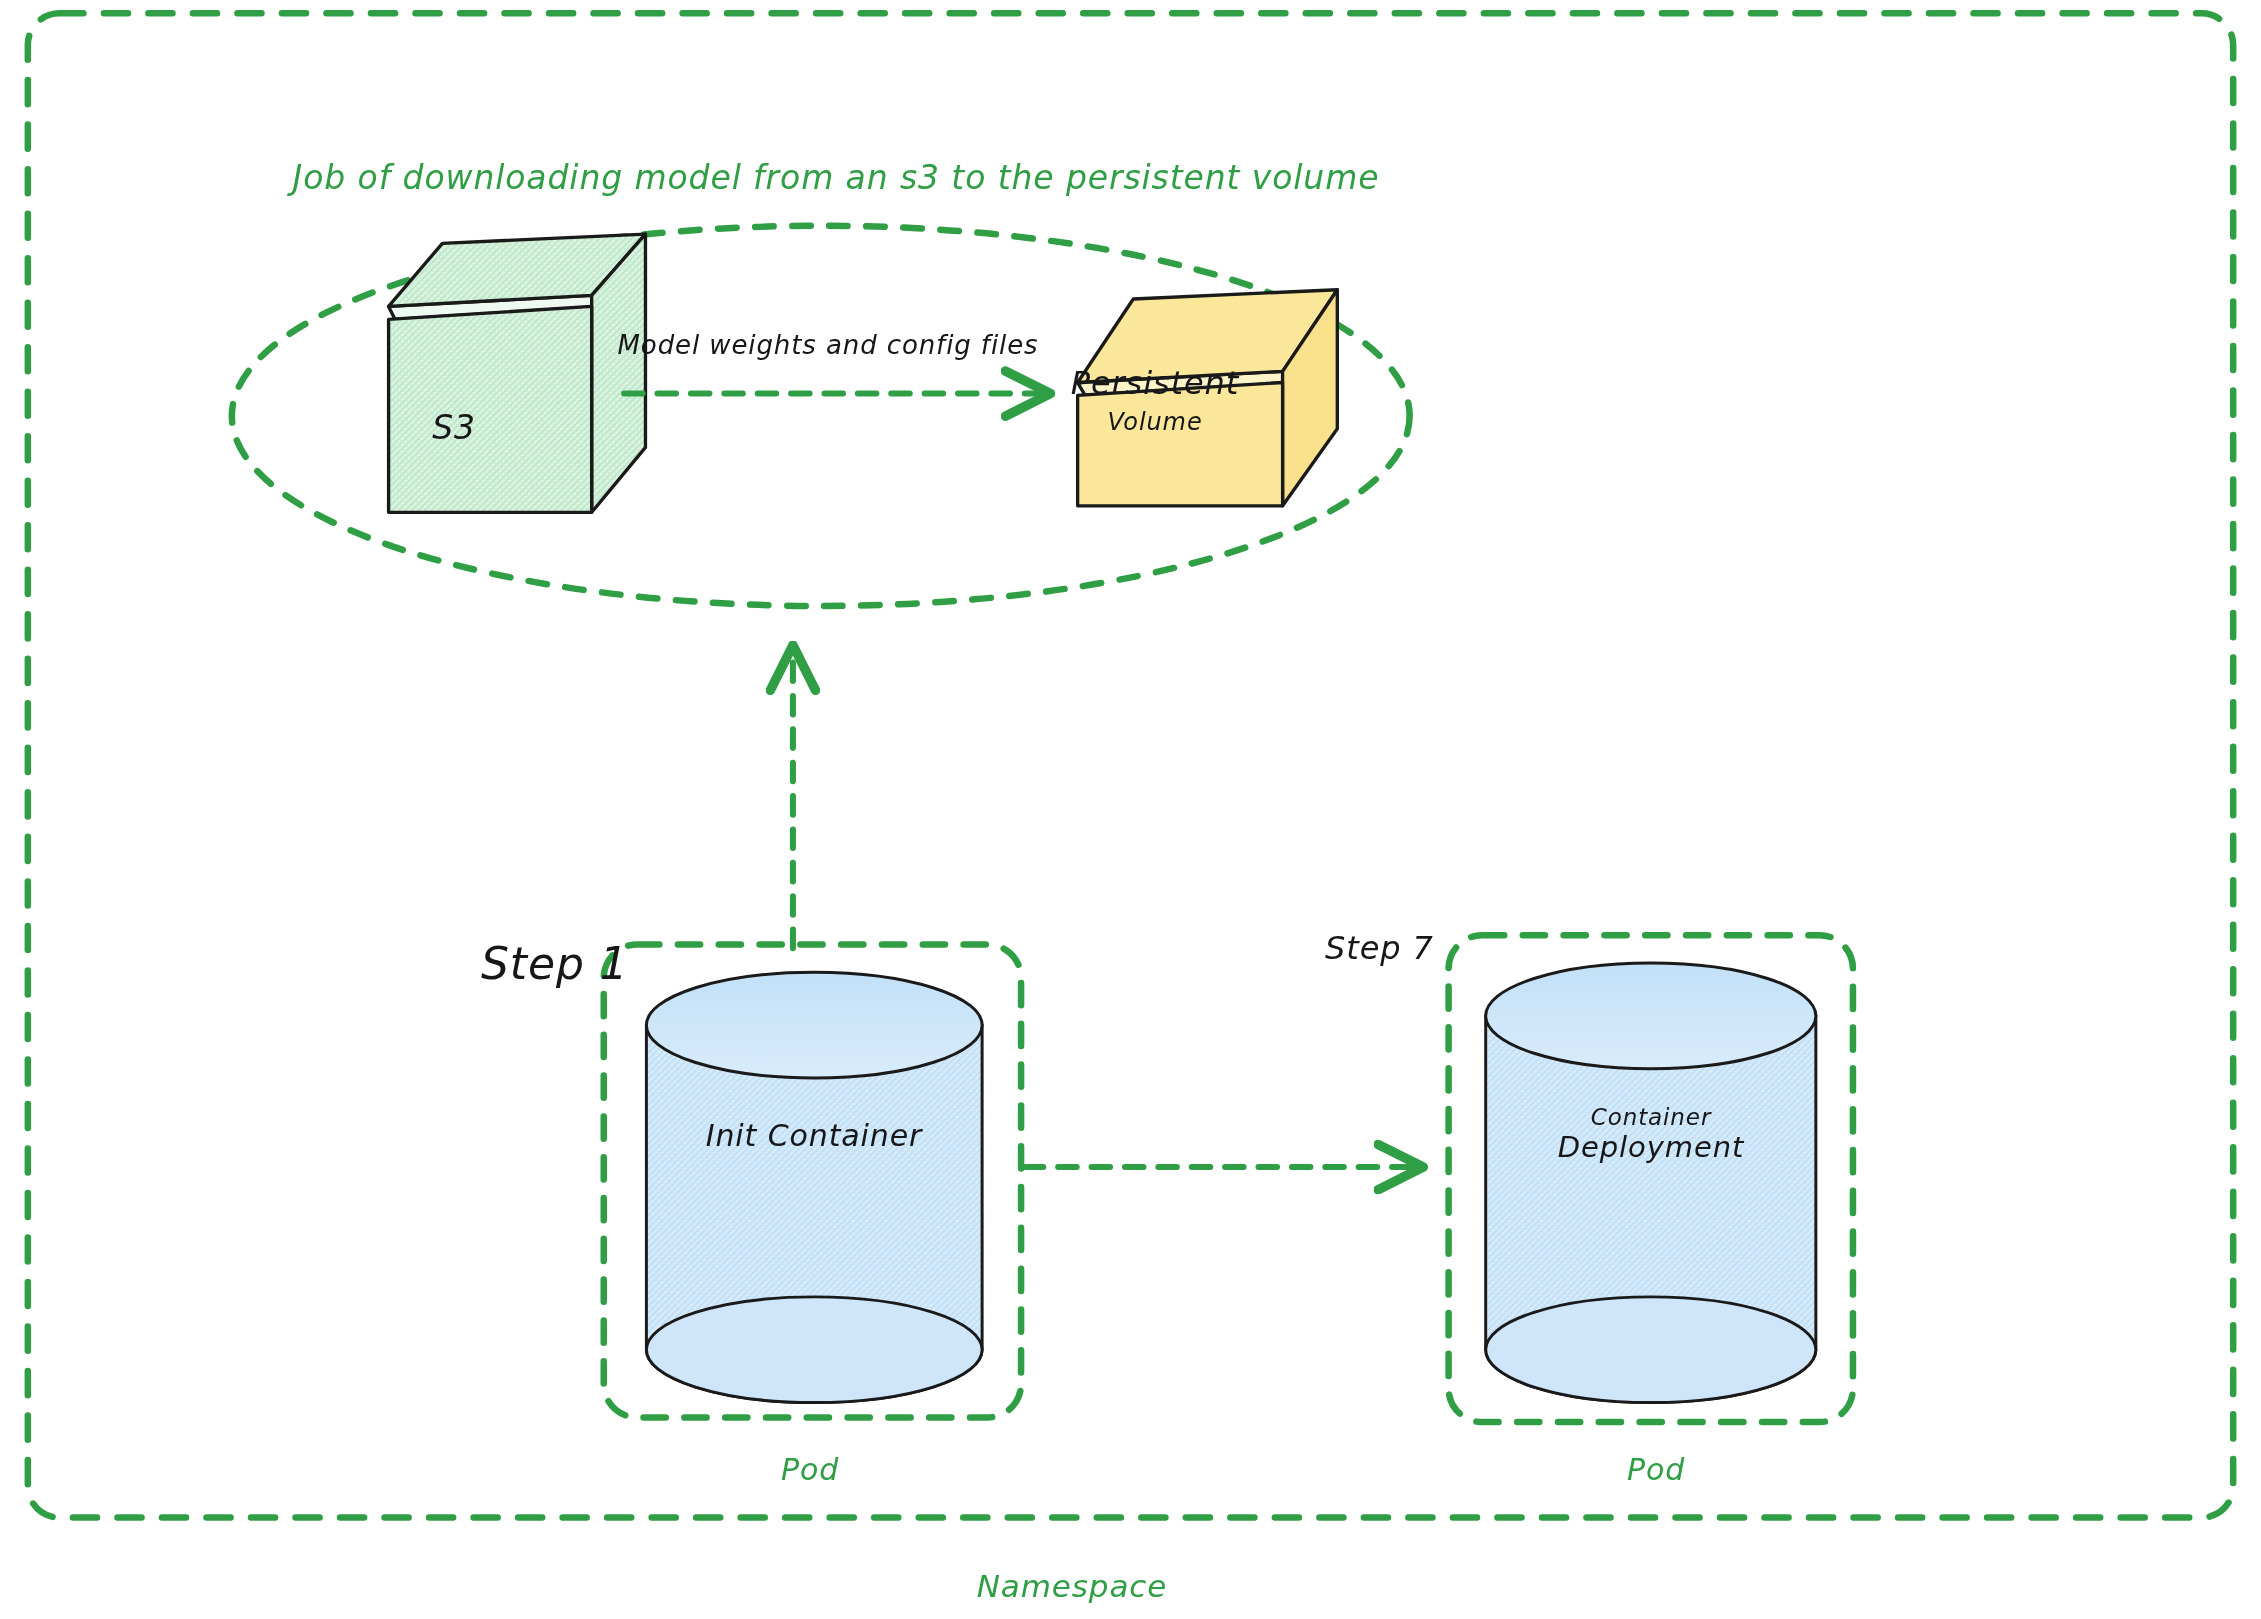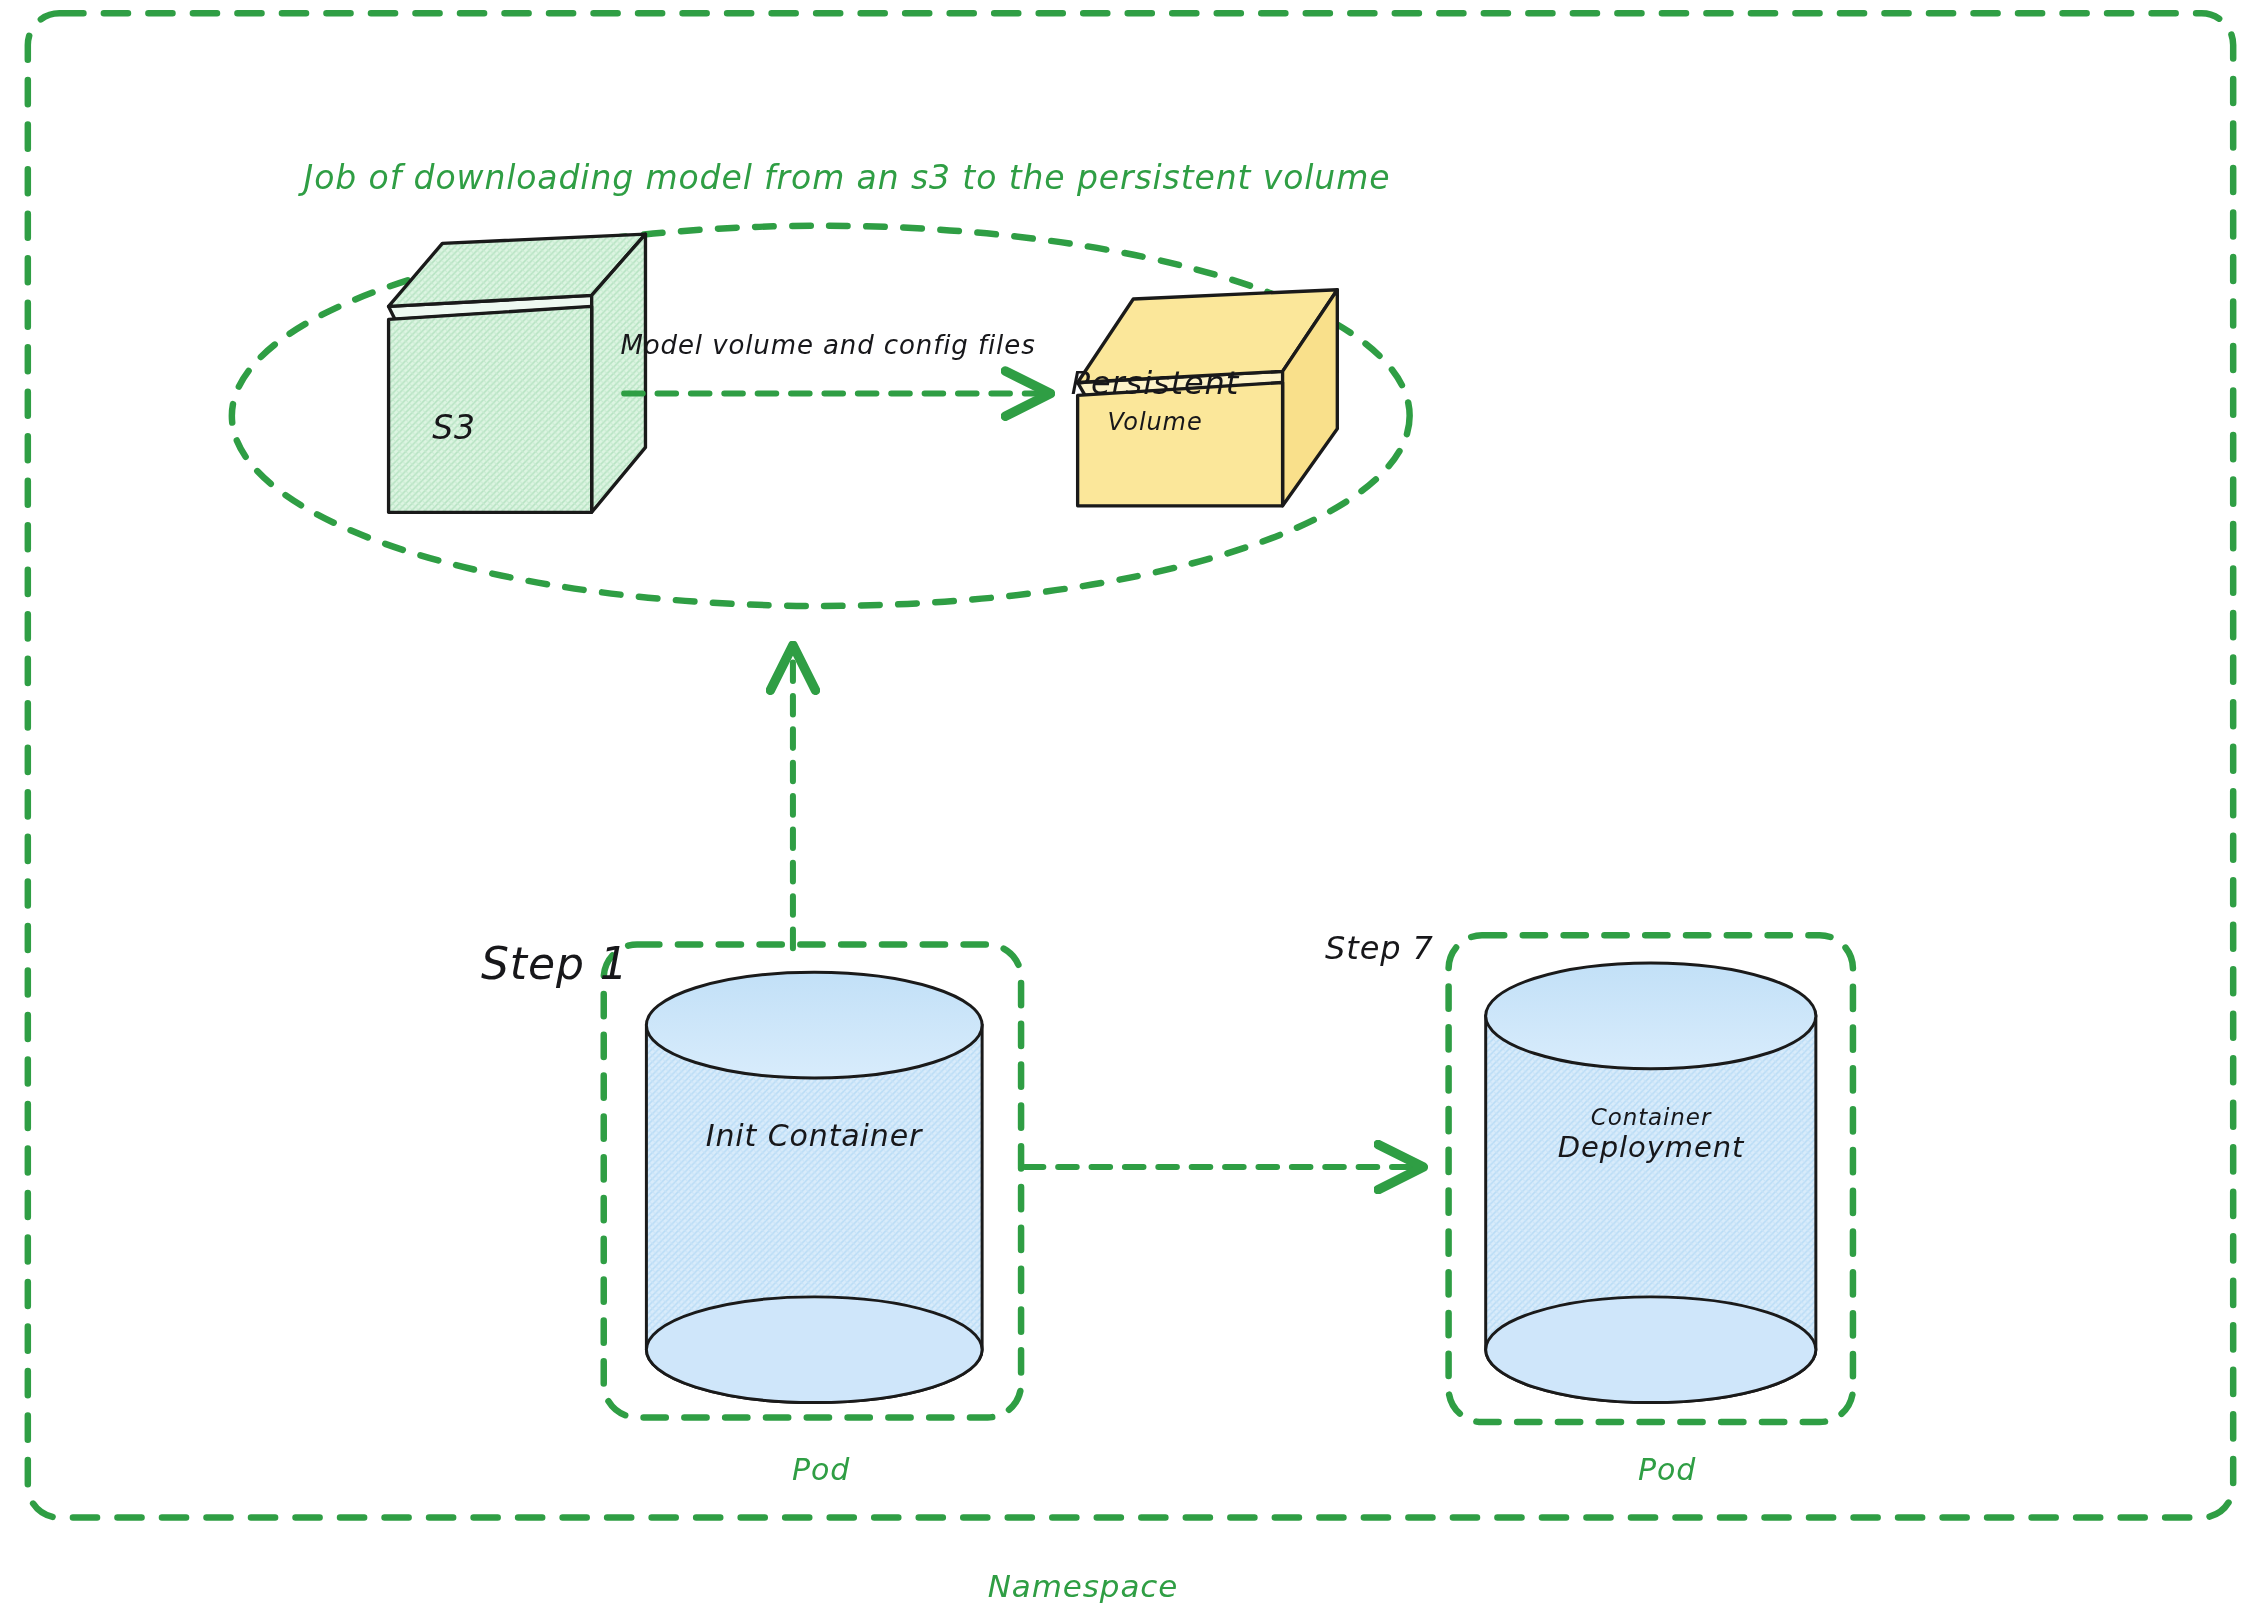--- a/index.html
+++ b/index.html
@@ -25,21 +25,21 @@
     height: 1620px;
   }
   .txt {
     position: absolute;
     white-space: pre;
     font-family: "DejaVu Sans", sans-serif;
     font-style: italic;
     letter-spacing: 0.9px;
     line-height: 1.22;
   }
-  .txt.green { color: #2f9e44; margin-left: 11px; }
+  .txt.green { color: #2f9e44; }
   .txt.black { color: #17171a; }
   .txt.center {
     transform: translateX(-50%);
     text-align: center;
   }
 </style>
 </head>
 <body>
 
 <div id="stage">
@@ -129,21 +129,21 @@
     </g>
   </svg>
 
   <div class="txt green center" style="left:836px; top:158px; font-size:33px;">Job of downloading model from an s3 to the persistent volume</div>
 
   <div class="txt black center" style="left:454px; top:408px; font-size:33px;font-style:italic;">S3</div>
 
   <div class="txt black center" style="left:1155px; top:364px; font-size:32px;">Persistent</div>
   <div class="txt black center" style="left:1155px; top:408px; font-size:24px;">Volume</div>
 
-  <div class="txt black center" style="left:828px; top:330px; font-size:26px;">Model volume and config files</div>
+  <div class="txt black center" style="left:828px; top:330px; font-size:26px;">Model weights and config files</div>
 
 
   <div class="txt black" style="left:481px; top:937px; font-size:44px;">Step 1</div>
 
   <div class="txt black center" style="left:814px; top:1118px; font-size:30px;">Init Container</div>
 
   <div class="txt green center" style="left:810px; top:1452px; font-size:30px;">Pod</div>
 
   <div class="txt black" style="left:1325px; top:929px; font-size:32px;">Step 7</div>
 

